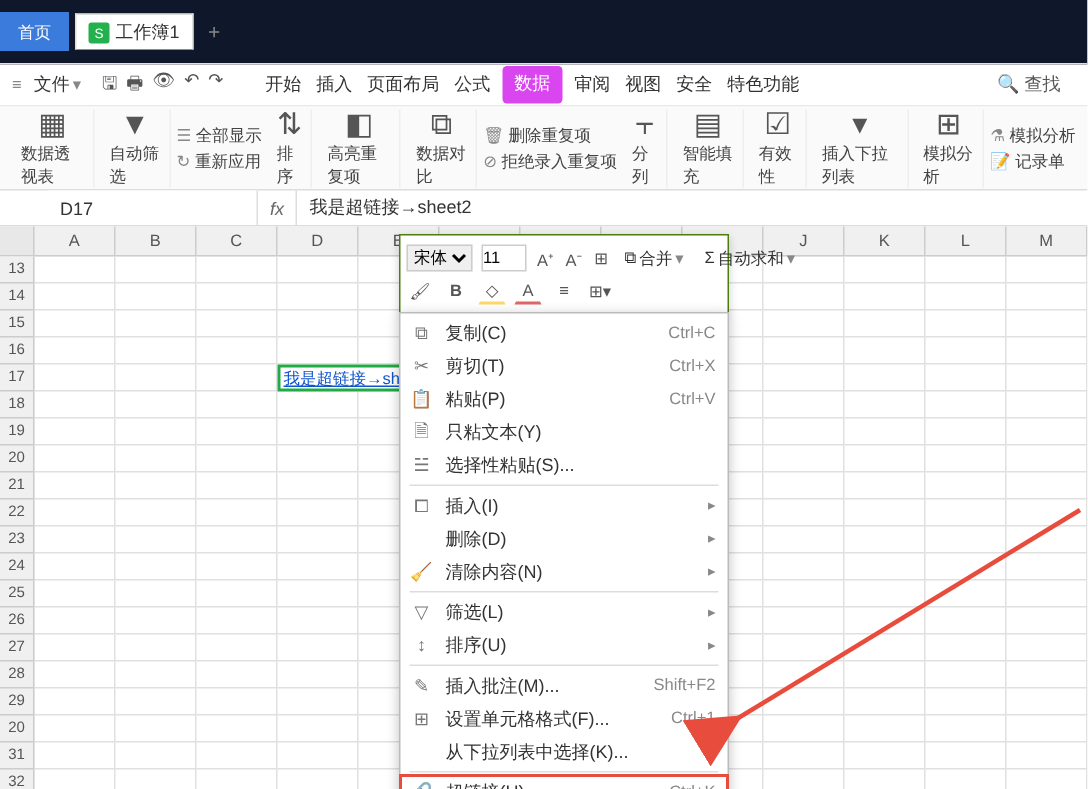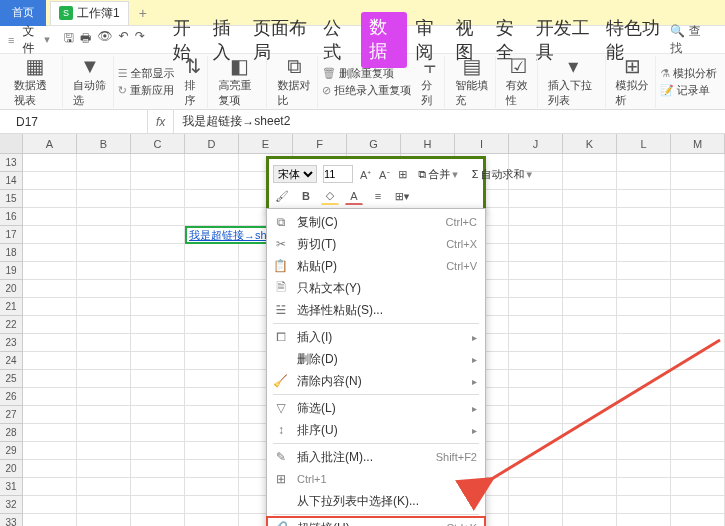--- a/index.html
+++ b/index.html
@@ -1,64 +1,64 @@
 <!DOCTYPE html>
 <html><head>
 <meta charset="utf-8">
 <style>
 * { margin: 0; padding: 0; box-sizing: border-box; font-family: "Microsoft YaHei", sans-serif; }
 body { background: #fff; font-size: 12px; color: #333; width: 725px; height: 526px; overflow: hidden; position: relative; }
 
 
-.titlebar { height: 26px; background: #fef9c3; display: flex; align-items: center; border-bottom: 1px solid #e0e0e0; }
+.titlebar { height: 43px; background: #0f172a; display: flex; align-items: center; border-bottom: 1px solid #e0e0e0; }
 .home-tab { background: #3a7bdb; color: #fff; padding: 0 12px; height: 26px; display: flex; align-items: center; font-size: 11px; }
 .wb-tab { background: #fff; display: flex; align-items: center; padding: 0 8px; height: 24px; margin-left: 4px; border: 1px solid #ddd; border-bottom: none; }
 .wb-tab .s-icon { width: 14px; height: 14px; background: #22b14c; border-radius: 2px; margin-right: 4px; color:#fff; font-size:9px; display:flex; align-items:center; justify-content:center;}
 .newtab { padding: 0 10px; color: #888; font-size: 14px; }
 
 
 .menubar { height: 28px; display: flex; align-items: center; padding: 0 8px; gap: 2px; border-bottom: 1px solid #e8e8e8; }
 .file-btn { display: flex; align-items: center; gap: 2px; padding: 2px 6px; }
 .qat { display: flex; gap: 6px; color: #555; padding: 0 6px; }
-.tabs { display: flex; gap: 6px; margin-left: 18px; font-size: 18px; }
+.tabs { display: flex; gap: 6px; margin-left: 18px; font-size: 12px; }
 .tabs span { padding: 4px 2px; cursor: pointer; }
 .tabs .active { background: #d946ef; color: #fff; border-radius: 3px; padding: 3px 8px; }
 .right-tabs { margin-left: auto; display: flex; gap: 14px; padding-right: 10px; color:#555;}
 
 
 .ribbon { height: 56px; display: flex; align-items: center; padding: 2px 8px; border-bottom: 1px solid #ddd; background: #fafafa; gap: 4px;}
 .rgroup { display: flex; flex-direction: column; align-items: center; padding: 2px 6px; font-size: 11px; color: #444; gap:2px; border-right:1px solid #eee; height:52px; justify-content:center;}
 .rgroup:last-child{border-right:none;}
 .rgroup .glyph { font-size: 20px; color: #555; line-height:1;}
 .rsub { display:flex; flex-direction:column; gap:2px; font-size:11px; color:#444;}
 .rsub-item{display:flex; align-items:center; gap:3px; white-space:nowrap;}
 .mini-icon{color:#888; font-size:11px;}
 
 
 .fbar { height: 24px; display: flex; align-items: center; border-bottom: 1px solid #ddd; }
-.namebox { width: 140px; padding: 0 8px; border-right: 1px solid #ddd; height: 100%; display:flex; align-items:center; background:#fff; margin-left:8px;}
+.namebox { width: 140px; padding: 0 8px; border-right: 1px solid #ddd; height: 100%; display:flex; align-items:center; background:#fff; margin-left:32px;}
 .fx { padding: 0 8px; color: #666; font-style: italic; border-right:1px solid #ddd; height:100%; display:flex; align-items:center;}
 .fcontent { padding: 0 8px; flex:1;}
 
 
 .grid-wrap { position: relative; }
 .colhead { display: flex; height: 20px; background: #f0f0f0; border-bottom:1px solid #ccc;}
 .rowhead-spacer{width:24px; border-right:1px solid #ccc; background:#e8e8e8;}
 .ch { width: 54px; text-align: center; border-right: 1px solid #ccc; font-size: 11px; color:#555; line-height:20px;}
 .gbody { display: flex; }
 .rowheads { width: 24px; background: #f0f0f0; }
 .rh { height: 18px; text-align: center; border-bottom: 1px solid #ccc; border-right:1px solid #ccc; font-size: 10px; color:#555; line-height:18px;}
 .cells { position: relative; flex:1;}
 .row { display: flex; height: 18px; }
 .cell { width: 54px; border-right: 1px solid #e0e0e0; border-bottom: 1px solid #e0e0e0; }
 .active-cell { position: absolute; left: 162px; top: 72px; width: 112px; height: 18px; border: 2px solid #22aa44; background: #fff; font-size: 11px; color:#1155cc; text-decoration:underline; padding:0 2px; overflow:hidden; white-space:nowrap;}
 .active-cell::after{content:""; position:absolute; right:-3px; bottom:-3px; width:5px; height:5px; background:#22aa44;}
 
 
-.minitb { position: absolute; left: 266px; top: 156px; width: 220px; background: #fff; border: 3px solid #4d7c0f; box-shadow: 0 2px 6px rgba(0,0,0,.2); padding: 4px; font-size: 11px; }
+.minitb { position: absolute; left: 266px; top: 156px; width: 220px; background: #fff; border: 1px solid #4d7c0f; box-shadow: 0 2px 6px rgba(0,0,0,.2); padding: 4px; font-size: 11px; }
 .minitb-row { display: flex; align-items: center; gap: 6px; padding: 2px 0;}
 .minitb select, .minitb .numbox { font-size: 11px; border: 1px solid #ccc; height: 18px; }
 .minitb .fontsel{width:56px;}
 .minitb .numbox{width:30px; }
 .tbtn{width:18px; height:18px; display:inline-flex; align-items:center; justify-content:center; border:1px solid transparent; color:#555; font-size:11px;}
 .merge-btn,.sum-btn{display:flex; align-items:center; gap:2px; padding:1px 4px; white-space:nowrap;}
 
 
 .ctx { position: absolute; left: 266px; top: 208px; width: 220px; background: #fff; border: 1px solid #bbb; box-shadow: 0 2px 8px rgba(0,0,0,.25); font-size: 12px; padding: 2px 0;}
 .ctx-item { display: flex; align-items: center; height: 22px; padding: 0 8px 0 6px; gap: 8px; cursor:pointer;}
@@ -100,21 +100,20 @@
   </div>
   <div class="tabs" id="tabs">
       <span>开始</span>
       <span>插入</span>
       <span>页面布局</span>
       <span>公式</span>
       <span class="active">数据</span>
       <span>审阅</span>
       <span>视图</span>
       <span>安全</span>
-      <span>开发工具</span>
       <span>特色功能</span>
     </div>
   <div class="right-tabs">
     <span>🔍 <span>查找</span></span>
   </div>
 </div>
 
 <div class="ribbon">
   <div class="rgroup">
       <span class="glyph">▦</span>
@@ -638,20 +637,21 @@
       <span class="ctx-sub">▸</span>
     </div>
     <div class="ctx-sep"></div>
     <div class="ctx-item">
       <span class="ctx-icon">✎</span>
       <span class="ctx-label">插入批注(M)...</span>
       <span class="ctx-short">Shift+F2</span>
     </div>
     <div class="ctx-item">
       <span class="ctx-icon">⊞</span>
+      <span class="ctx-label">设置单元格格式(F)...</span>
       <span class="ctx-short">Ctrl+1</span>
     </div>
     <div class="ctx-item">
       <span class="ctx-icon"></span>
       <span class="ctx-label">从下拉列表中选择(K)...</span>
     </div>
     <div class="ctx-sep"></div>
     <div class="ctx-item highlight">
       <span class="ctx-icon">🔗</span>
       <span class="ctx-label">超链接(H)...</span>

